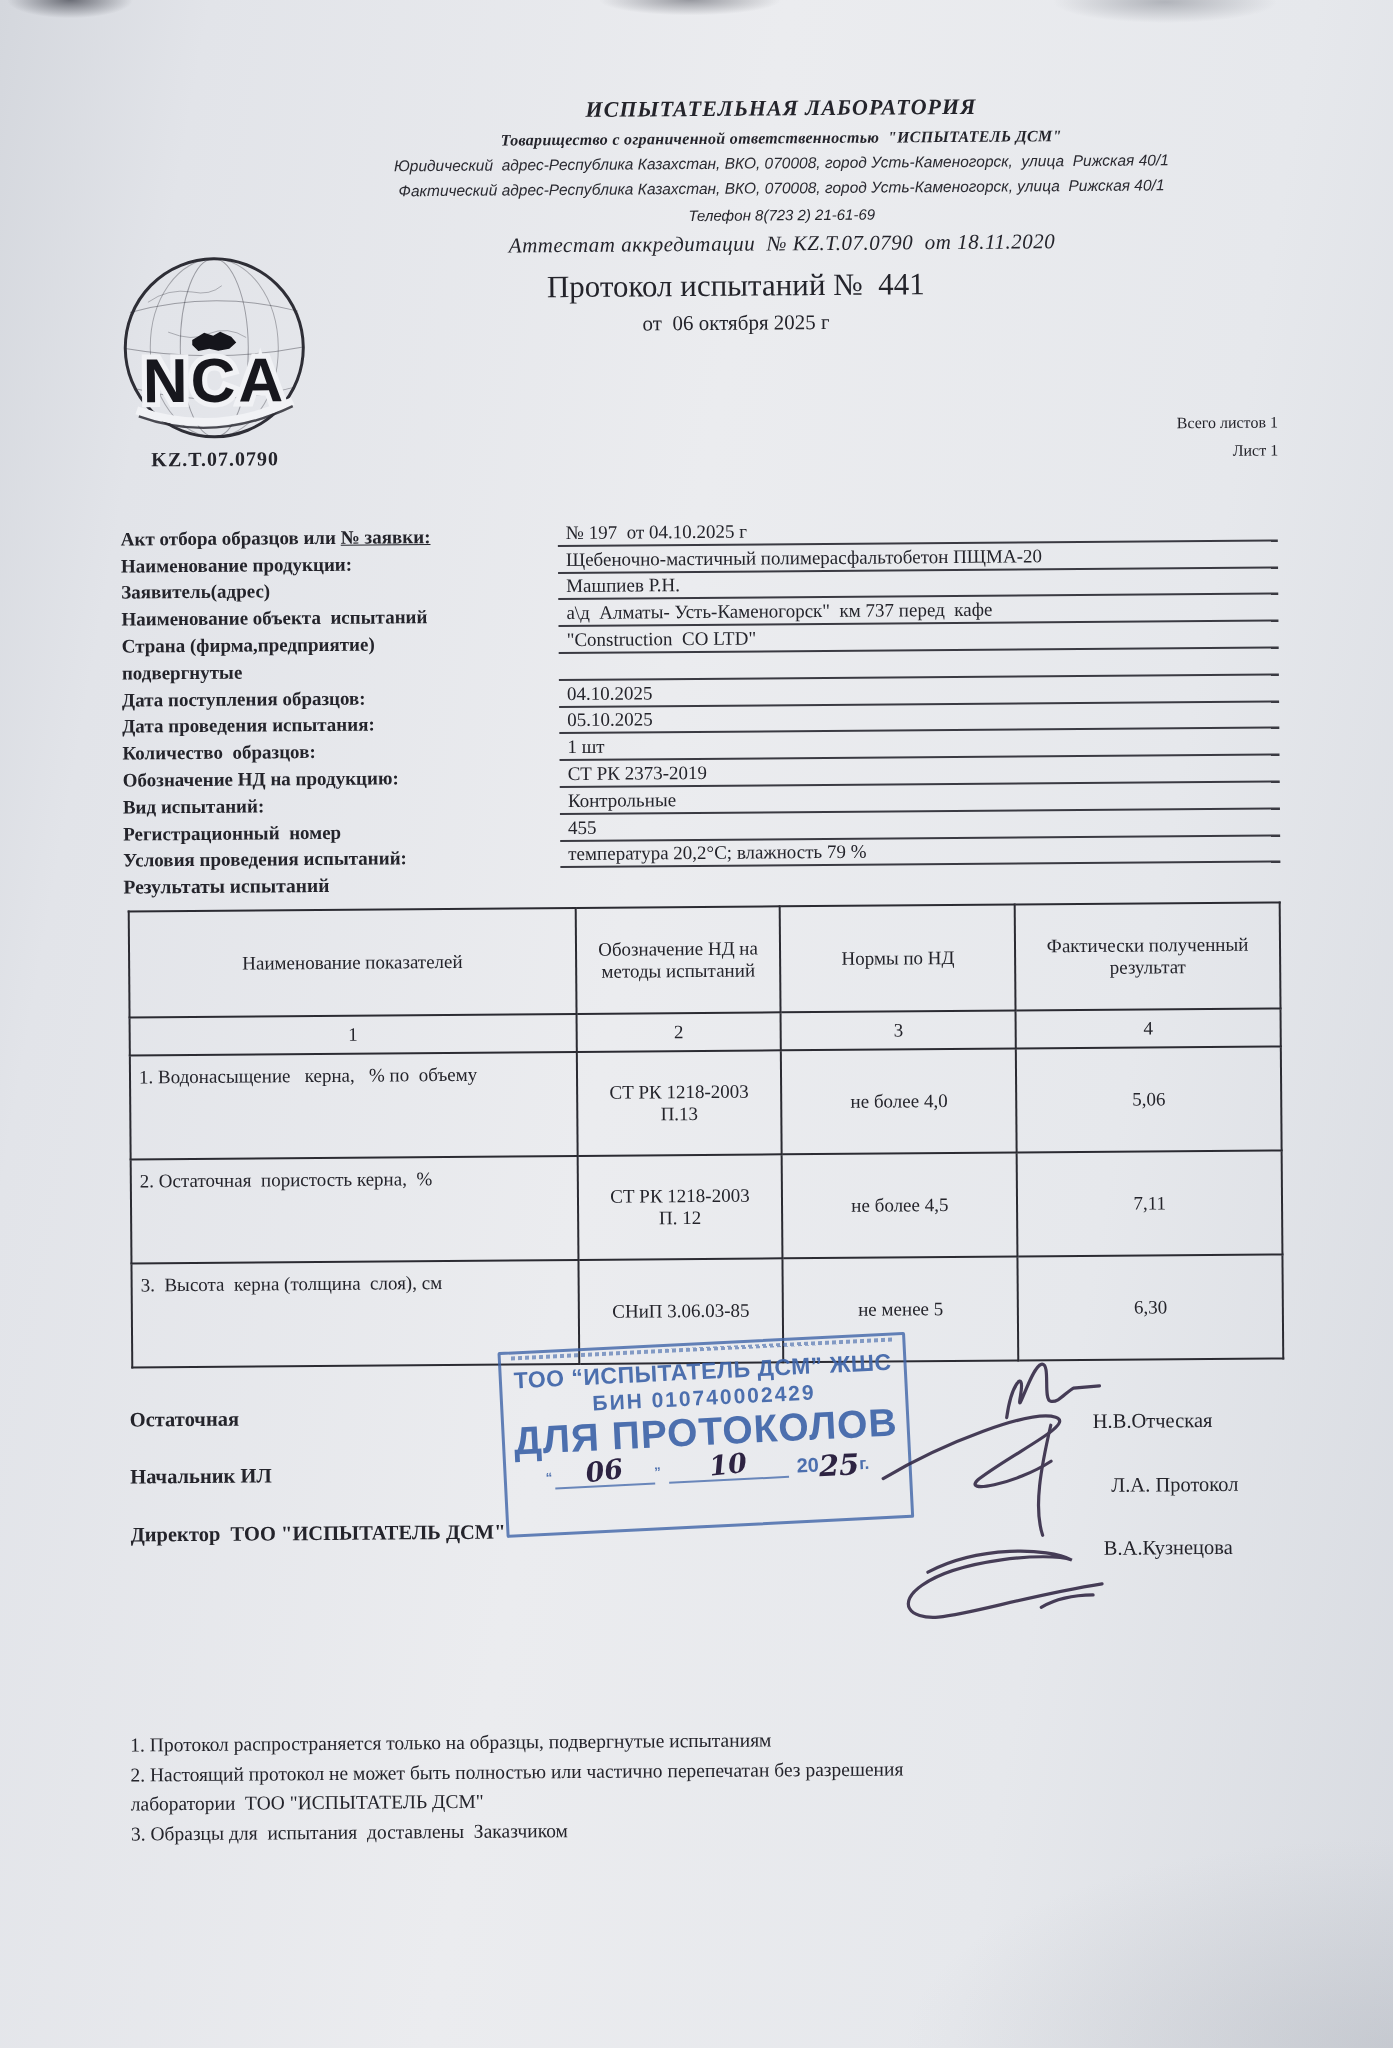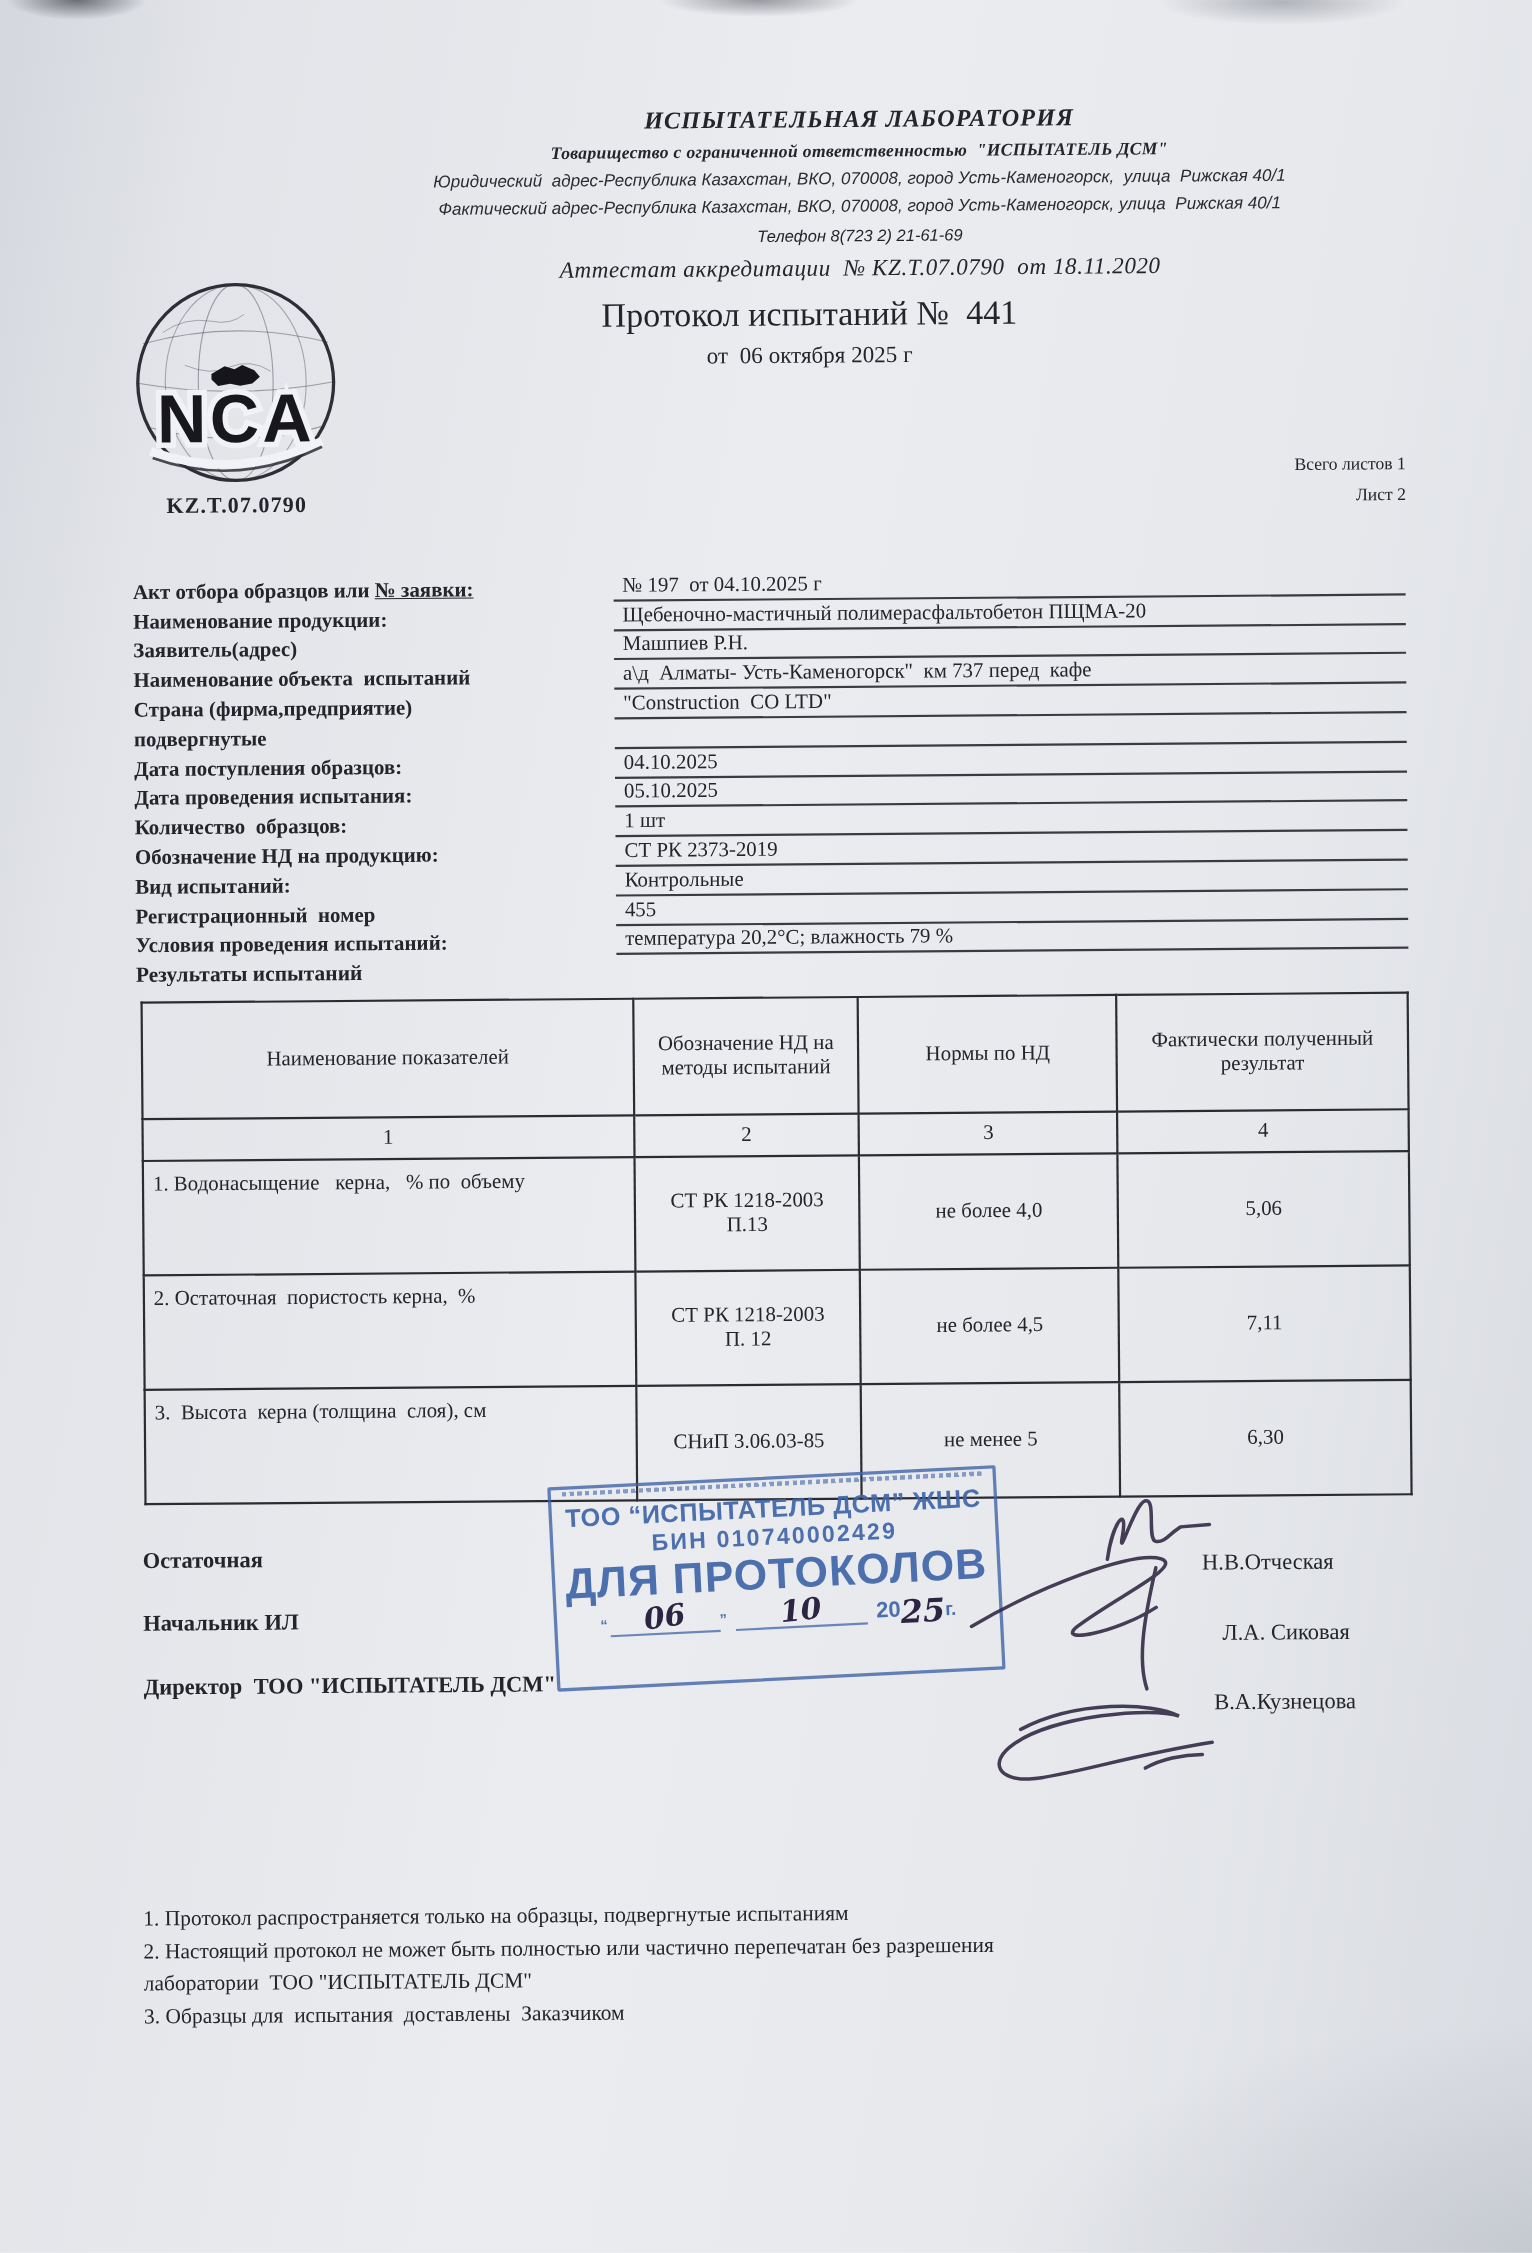--- a/index.html
+++ b/index.html
@@ -112,21 +112,21 @@
     <div class="logo-code" data-bind="header.logo_code">KZ.T.07.0790</div>
   </div>
 
   <div class="ptitle">
     <div class="ptitle-main" data-bind="title.main">Протокол испытаний №  441</div>
     <div class="ptitle-date" data-bind="title.date_line">от  06 октября 2025 г</div>
   </div>
 
   <div class="sheets">
     <div data-bind="header.sheets_total">Всего листов 1</div>
-    <div data-bind="header.sheet_no">Лист 2</div>
+    <div data-bind="header.sheet_no">Лист 1</div>
   </div>
 
   <div class="fields">
     <div class="frow">
       <div class="flabel"><span data-bind="fields.0.label">Акт отбора образцов или </span><span class="ulab" data-bind="fields.0.label_u">№ заявки:</span></div>
       <div class="fvalue" data-bind="fields.0.value">№ 197  от 04.10.2025 г</div>
     </div>
     <div class="frow">
       <div class="flabel"><span data-bind="fields.1.label">Наименование продукции:</span></div>
       <div class="fvalue" data-bind="fields.1.value">Щебеночно-мастичный полимерасфальтобетон ПЩМА-20</div>
@@ -251,21 +251,21 @@
     <g fill="none" stroke="#342a46" stroke-width="3.2" stroke-linecap="round" opacity="0.9">
       <path d="M142,62 c5,-34 19,-50 14,-22 c-5,27 11,-29 21,-31 c10,-2 1,35 9,37 c8,2 15,-9 23,-13 l26,-2"></path>
       <path d="M18,122 C80,86 166,54 191,62 C211,69 150,96 114,123 C94,139 150,129 186,106"></path>
       <path d="M186,70 C176,112 168,152 177,180"></path>
       <path d="M62,216 C112,190 182,192 206,205 C182,196 92,204 56,229 C31,246 42,263 72,261 C107,258 162,240 236,229"></path>
       <path d="M175,252 c14,-8 34,-12 52,-12"></path>
     </g>
   </svg>
 
   <div class="sig-name" style="left:1088px;top:1413px;" data-bind="signatures.0.name">Н.В.Отческая</div>
-  <div class="sig-name" style="left:1106px;top:1477px;" data-bind="signatures.1.name">Л.А. Сиковая</div>
+  <div class="sig-name" style="left:1106px;top:1477px;" data-bind="signatures.1.name">Л.А. Протокол</div>
   <div class="sig-name" style="left:1098px;top:1540px;" data-bind="signatures.2.name">В.А.Кузнецова</div>
 
   <div class="notes">
     <div data-bind="notes.0">1. Протокол распространяется только на образцы, подвергнутые испытаниям</div>
     <div data-bind="notes.1">2. Настоящий протокол не может быть полностью или частично перепечатан без разрешения</div>
     <div data-bind="notes.2">лаборатории  ТОО "ИСПЫТАТЕЛЬ ДСМ"</div>
     <div data-bind="notes.3">3. Образцы для  испытания  доставлены  Заказчиком</div>
   </div>
 
 </div>

